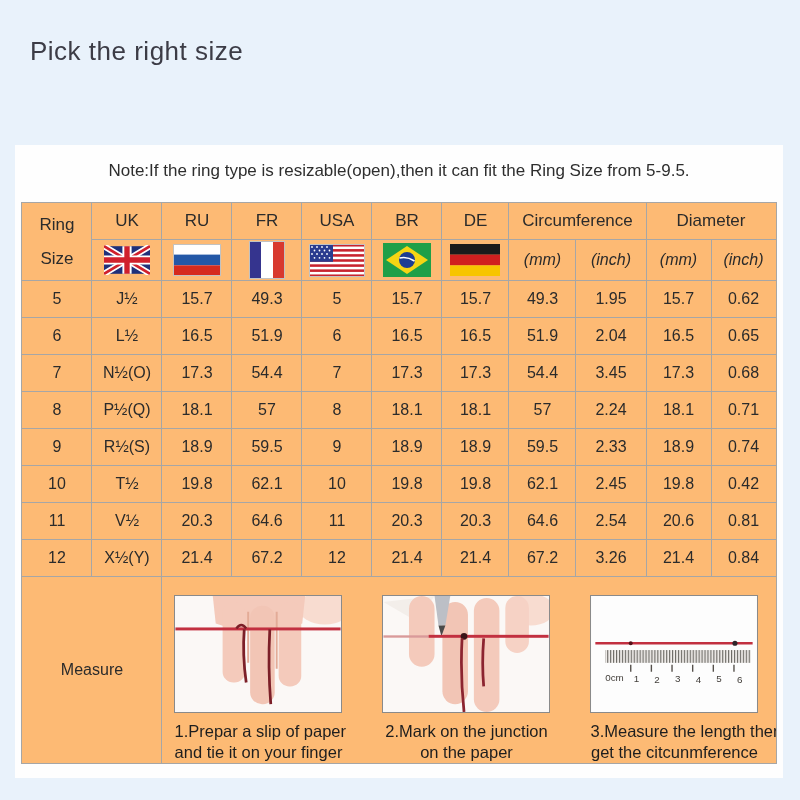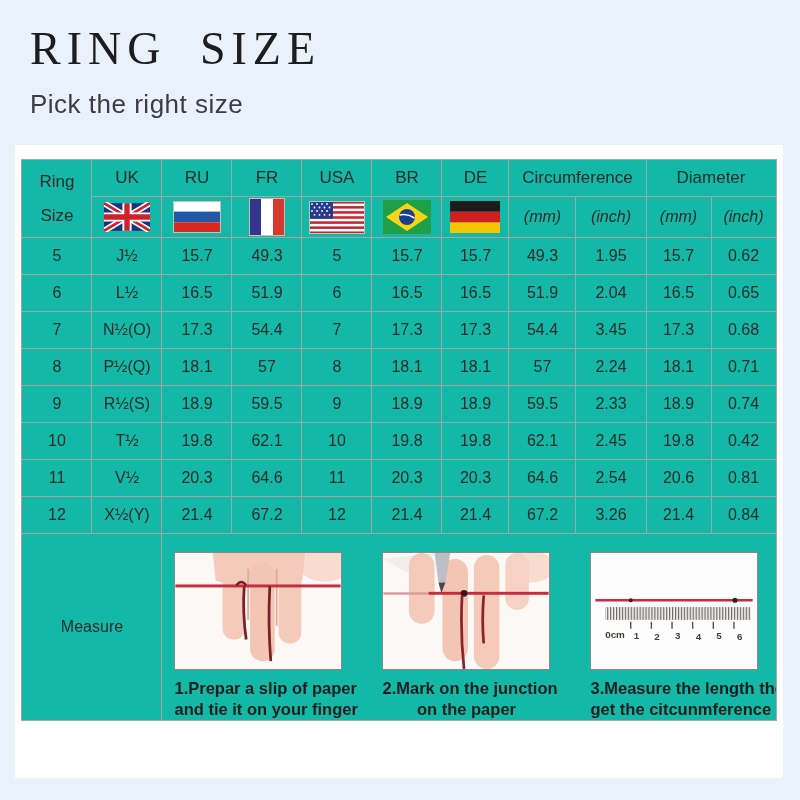--- a/index.html
+++ b/index.html
@@ -35,22 +35,22 @@
     text-align: center;
     font-size: 17px;
     color: #2e2e2e;
     padding-top: 16px;
     height: 53px;
   }
   table.size-table {
     border-collapse: collapse;
     table-layout: fixed;
     width: 754px;
-    margin: 14px auto;
-    background: #14b8a6;
+    margin: 4px auto;
+    background: #fdba74;
   }
   .size-table td, .size-table th {
     border: 1px solid #a6a6a6;
     text-align: center;
     vertical-align: middle;
     font-weight: normal;
     font-size: 16px;
     color: #2b2b2b;
     overflow: hidden;
   }
@@ -62,45 +62,45 @@
   .ringsize-cell { font-size: 17px; line-height: 34px; }
   .flag { display: block; margin: 0 auto; }
   .measure-label { font-size: 25px; color: #222; }
   .steps-cell { vertical-align: top; }
   .steps {
     display: flex;
     justify-content: flex-start;
     gap: 40px;
     padding: 18px 0 0 12px;
   }
-  .step { width: 168px; font-weight: bold; }
+  .step { width: 168px; }
   .step-img {
     width: 168px; height: 118px;
     border: 1px solid #8a8a8a;
     display: block;
     background: #fbf8f6;
   }
   .step-caption {
     margin-top: 8px;
     font-size: 16.5px;
     line-height: 1.28;
     color: #1e1e1e;
     text-align: center;
     white-space: nowrap;
   }
 </style>
 </head>
 <body>
 
 <div class="header">
-  <div class="title">RING SIZE</div>
   <div class="subtitle">Pick the right size</div>
 </div>
 
 <div class="panel">
+  <div class="note">Note:If the ring type is resizable(open),then it can fit the Ring Size from 5-9.5.</div>
 
   <table class="size-table">
     <colgroup>
       <col style="width:70px">
         <col style="width:70px">
         <col style="width:70px">
         <col style="width:70px">
       <col style="width:70px">
         <col style="width:70px">
         <col style="width:67px">

